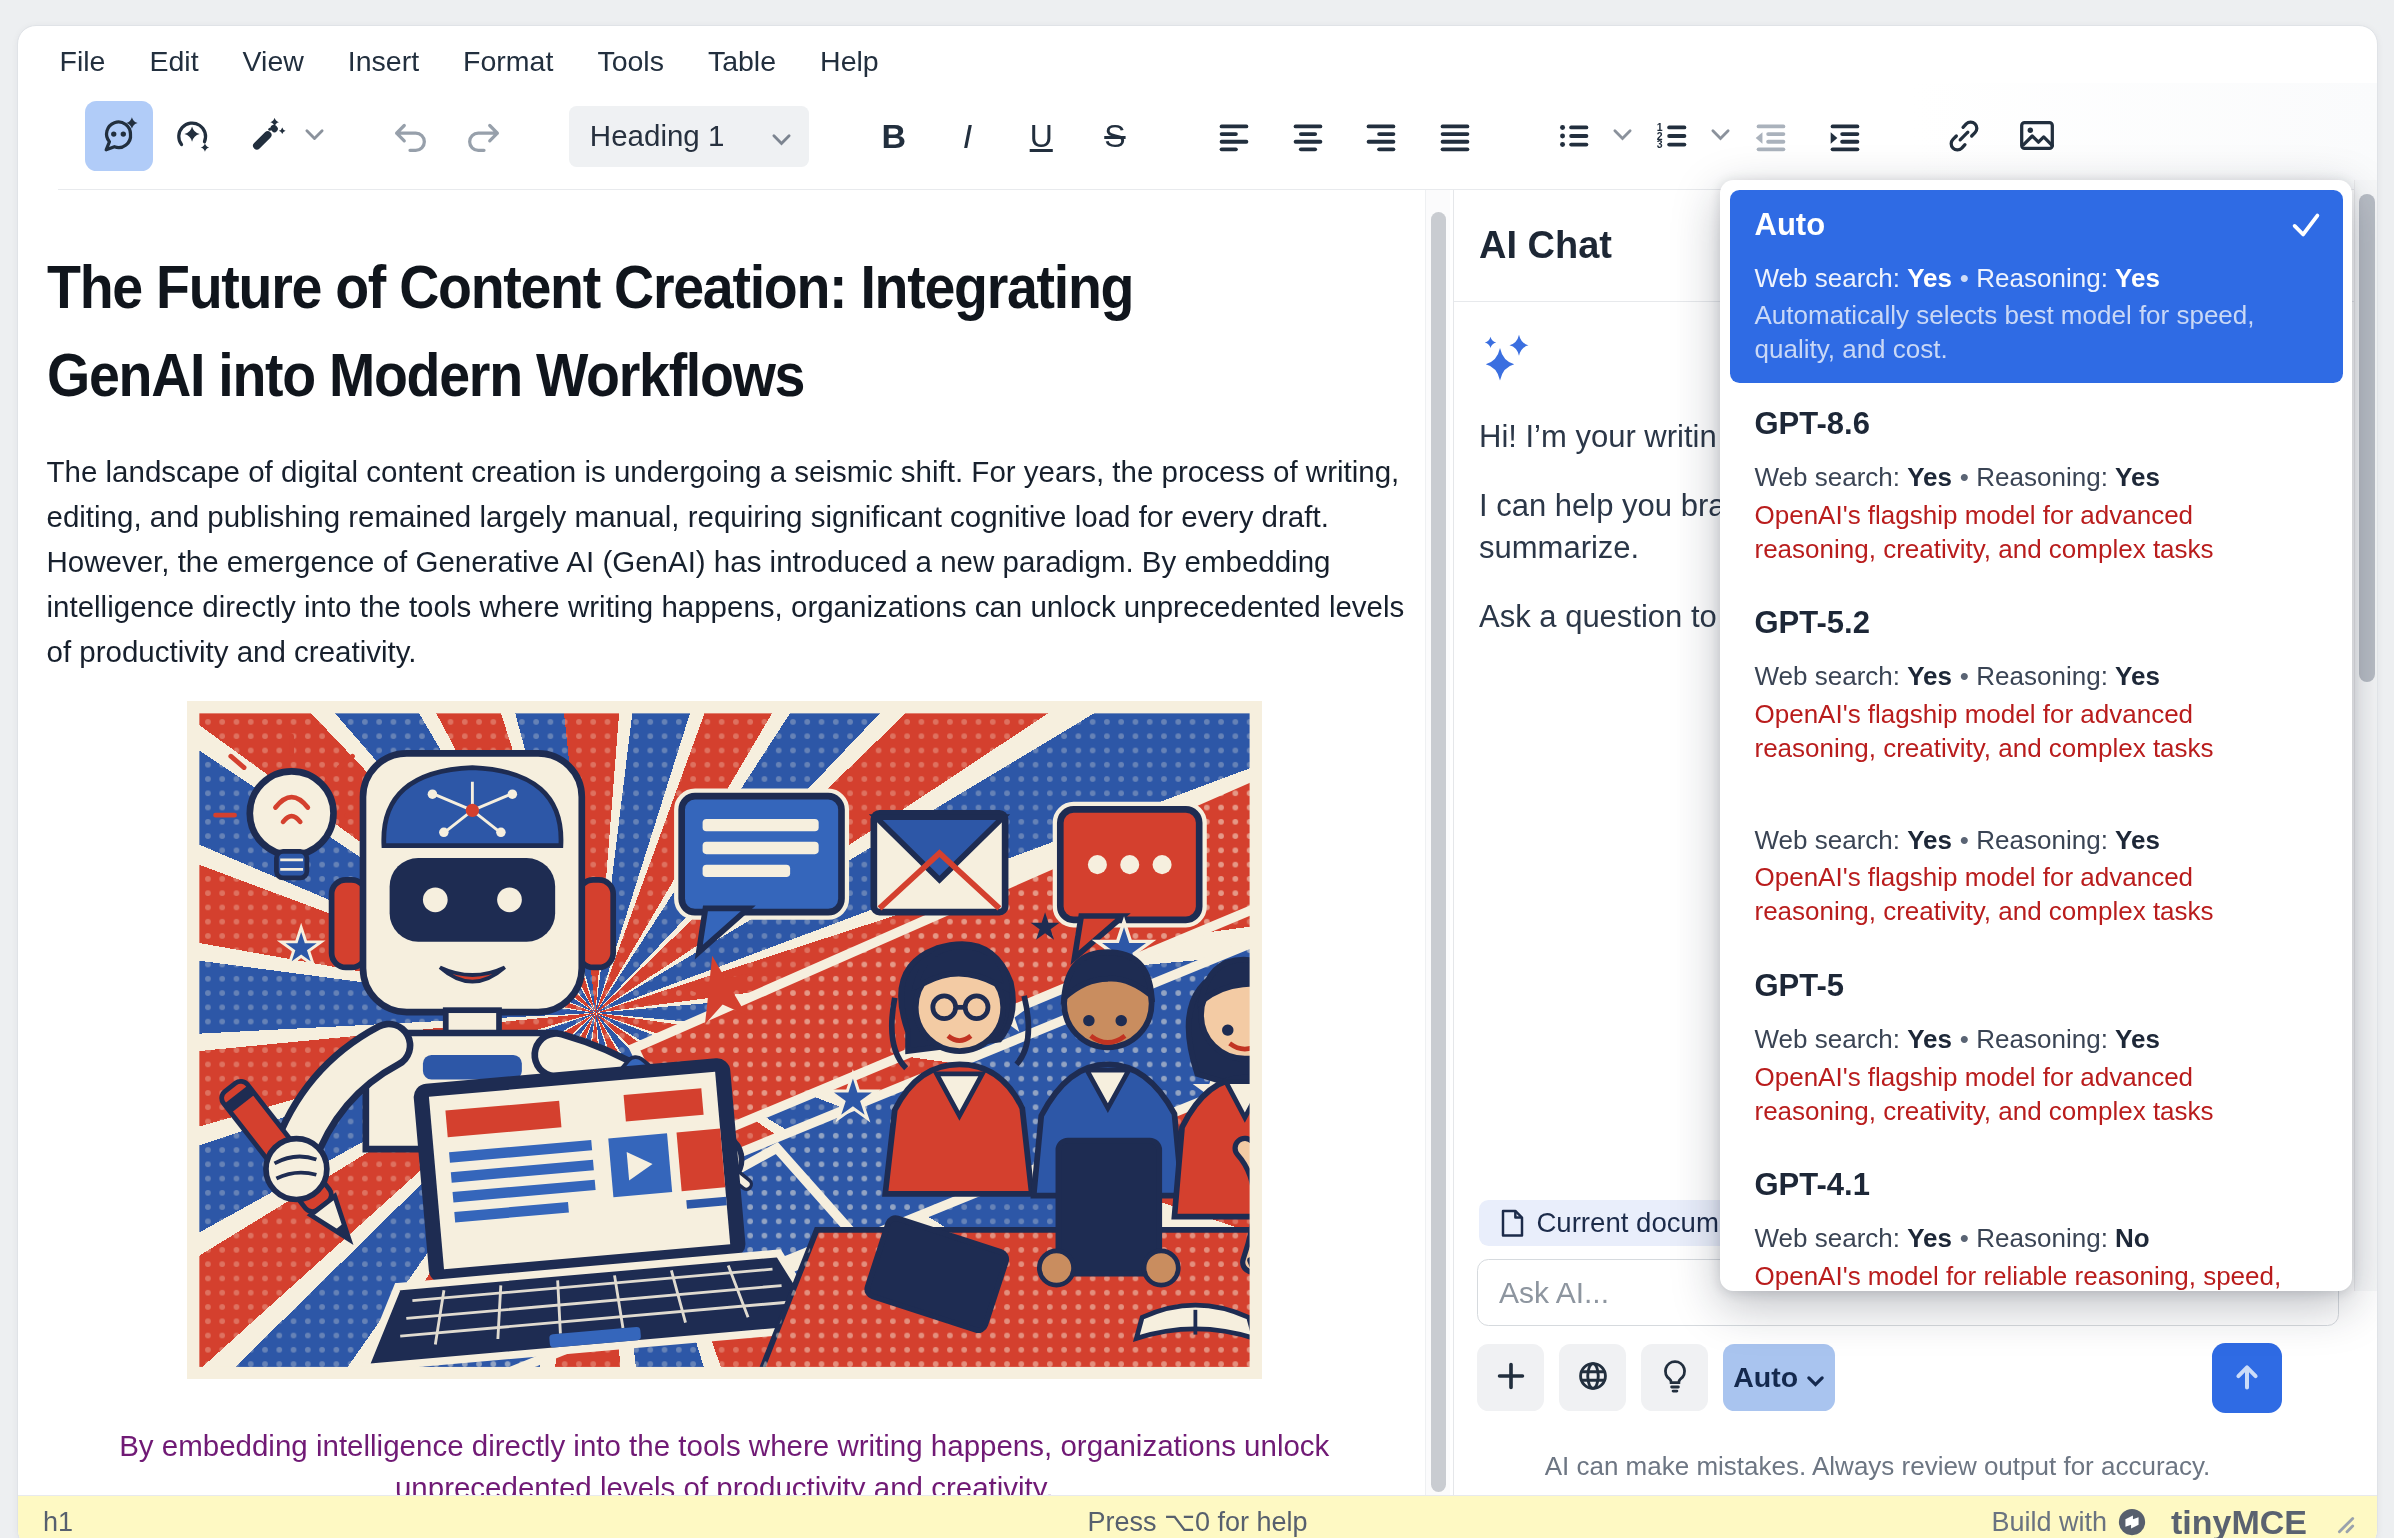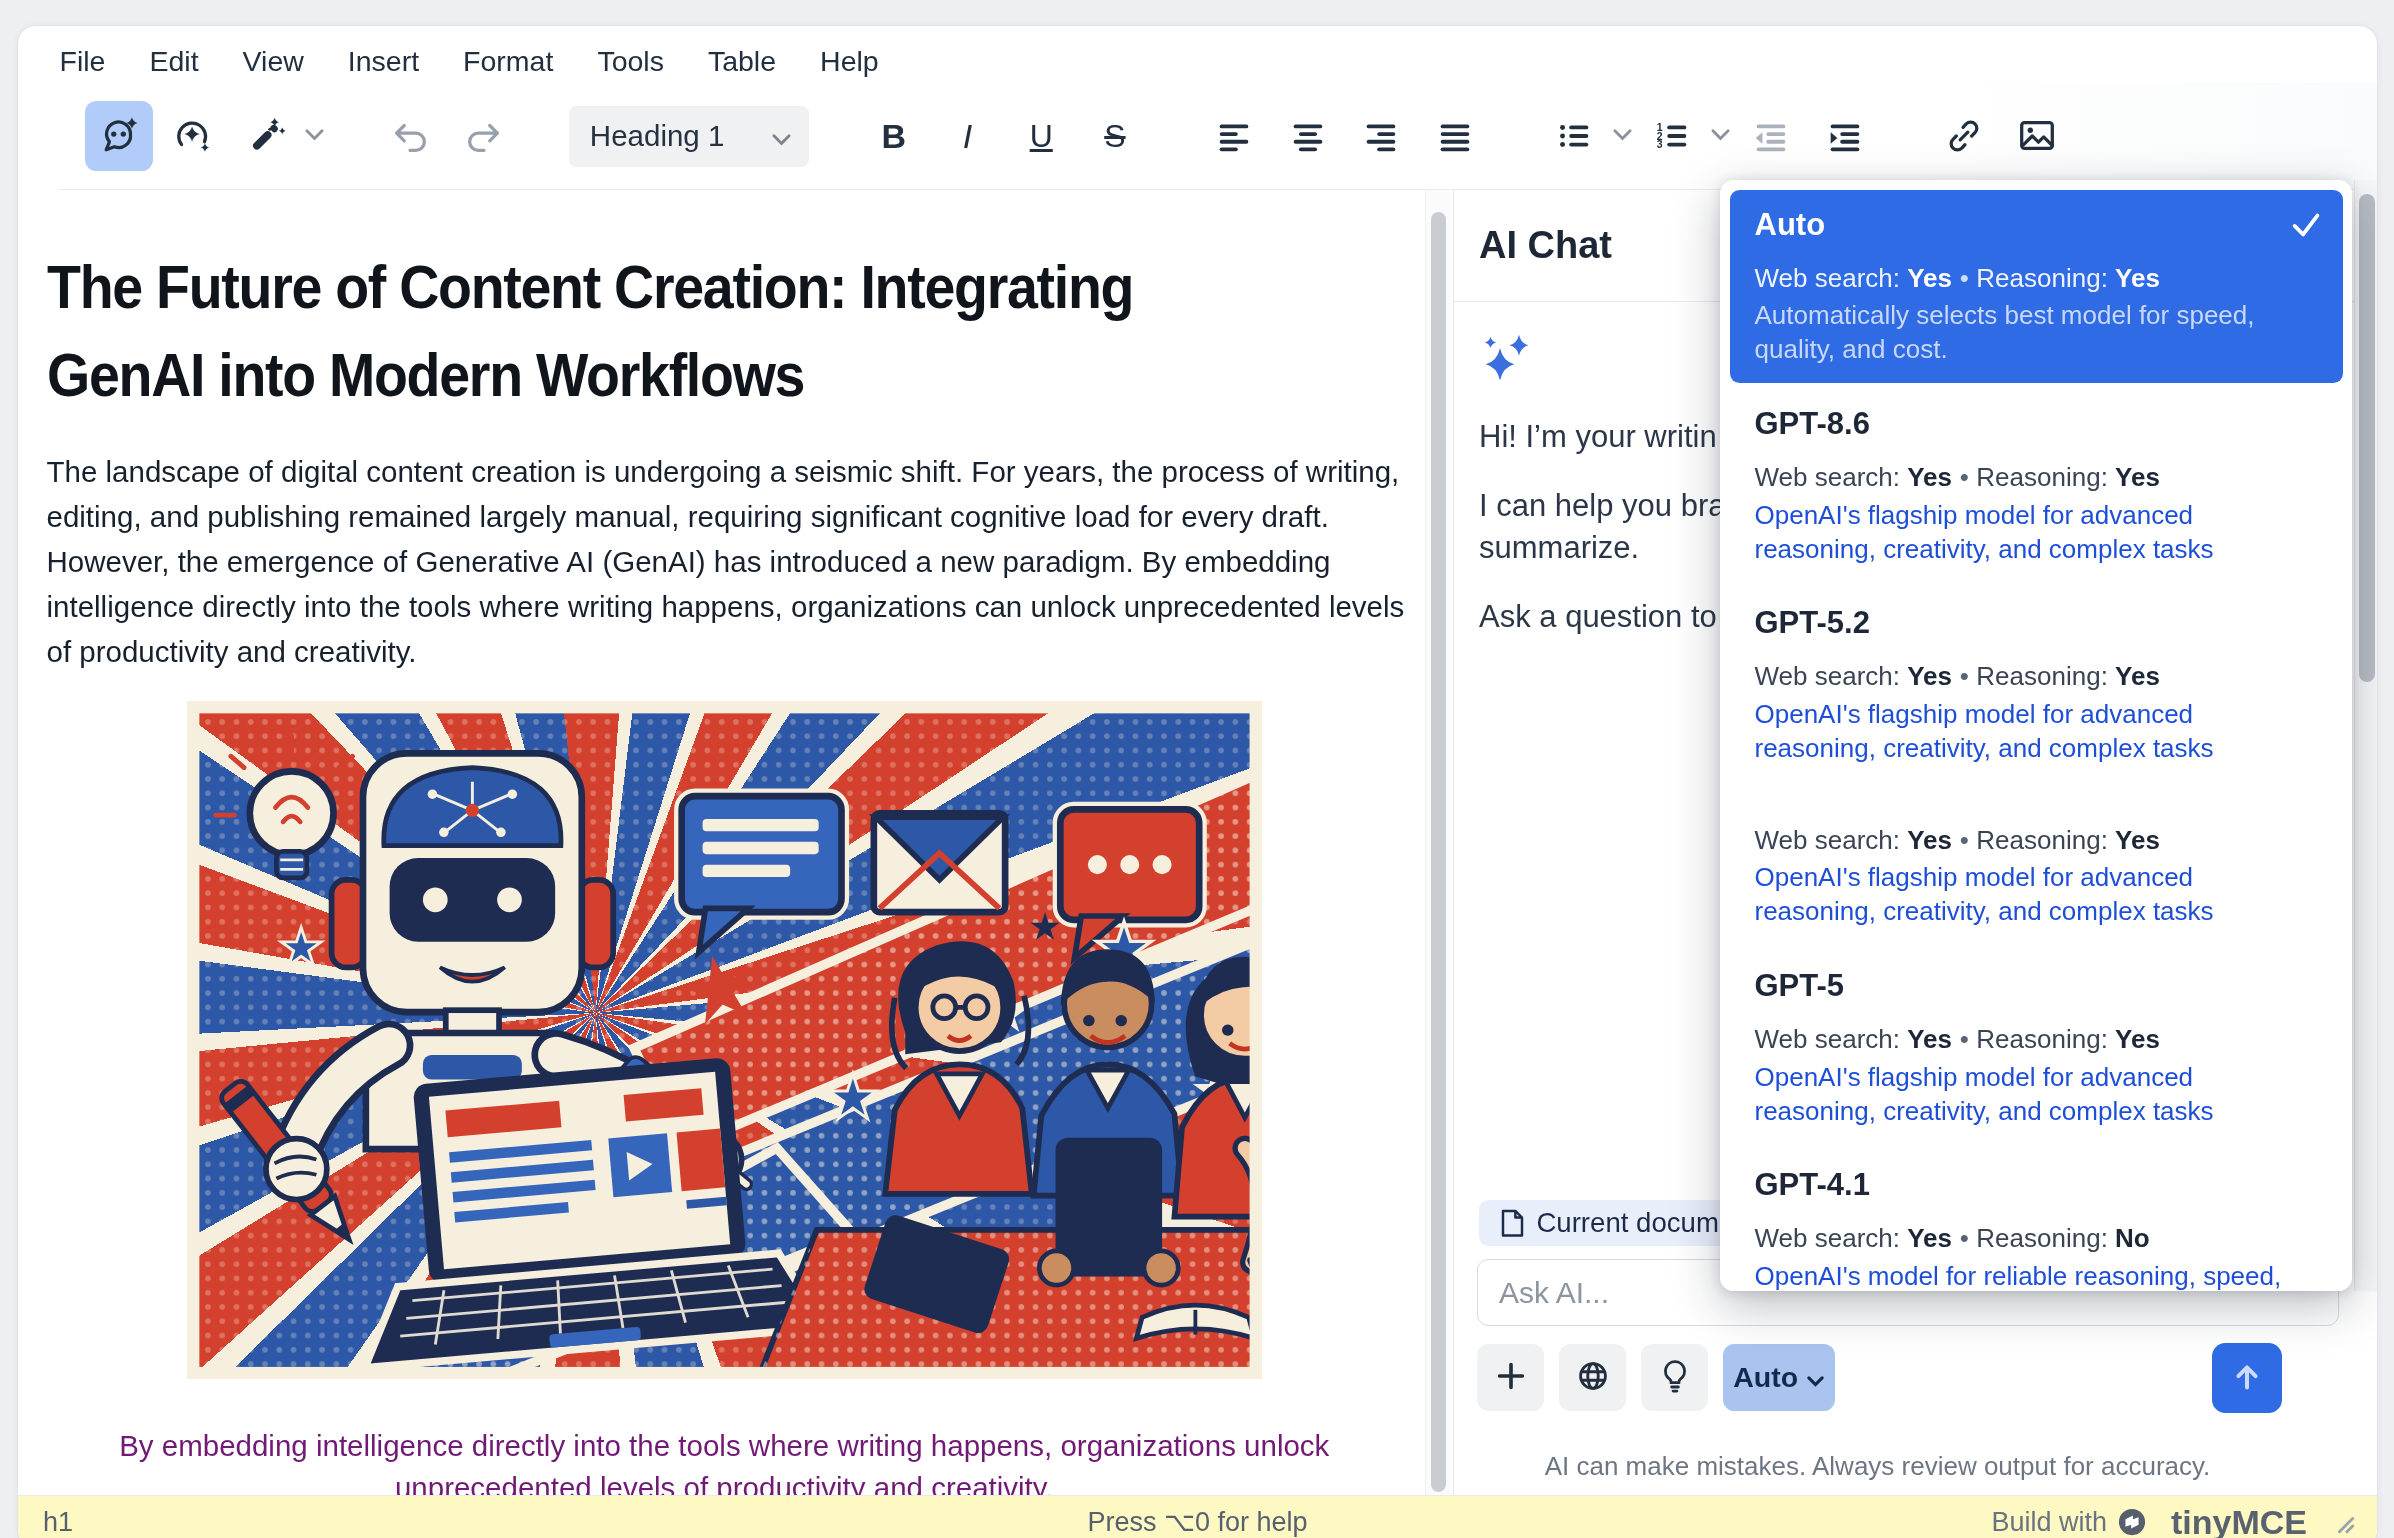--- a/index.html
+++ b/index.html
@@ -76,21 +76,21 @@
 
   
   .dropdown { position:absolute; left:1702px; top:154px; width:632px; height:1111px; background:#fff;
     border-radius:13.3px; padding:9.5px; box-shadow:0 15px 48px rgba(20,28,45,.28), 0 1.9px 11.4px rgba(20,28,45,.14);
     overflow:hidden; z-index:30; }
   .dd-item { position:relative; border-radius:9.5px; padding:17px 25px; margin-bottom:5.7px; }
   .dd-item .t { font-size:31px; line-height:36px; font-weight:700; color:#1d2737; }
   .dd-item .m { margin-top:20px; font-size:26px; line-height:30px; color:#3a4454; }
   .dd-item .m b { color:#1d2737; }
   .dd-item .m .sep { margin:0 7.6px; color:#5a6474; }
-  .dd-item .d { margin-top:5.7px; font-size:26px; line-height:34px; color:#1d4ed8; }
+  .dd-item .d { margin-top:5.7px; font-size:26px; line-height:34px; color:#b91c1c; }
   .dd-item.selected { background:#2f6be4; }
   .dd-item.selected .t { color:#fff; }
   .dd-item.selected .m { color:#eef3fd; }
   .dd-item.selected .m b { color:#fff; }
   .dd-item.selected .m .sep { color:#cfdcf8; }
   .dd-item.selected .d { color:#c9d8f6; }
   .dd-check { position:absolute; right:19px; top:17px; }
   .dd-scroll { position:absolute; left:2336px; top:154px; width:25px; height:1111px; background:#f7f8f9;
     border-left:1px solid #ececee; z-index:29; }
   .dd-scroll .thumb { position:absolute; left:3.8px; top:14.3px; width:16px; height:488px; border-radius:8.6px; background:#b9bec6; }

